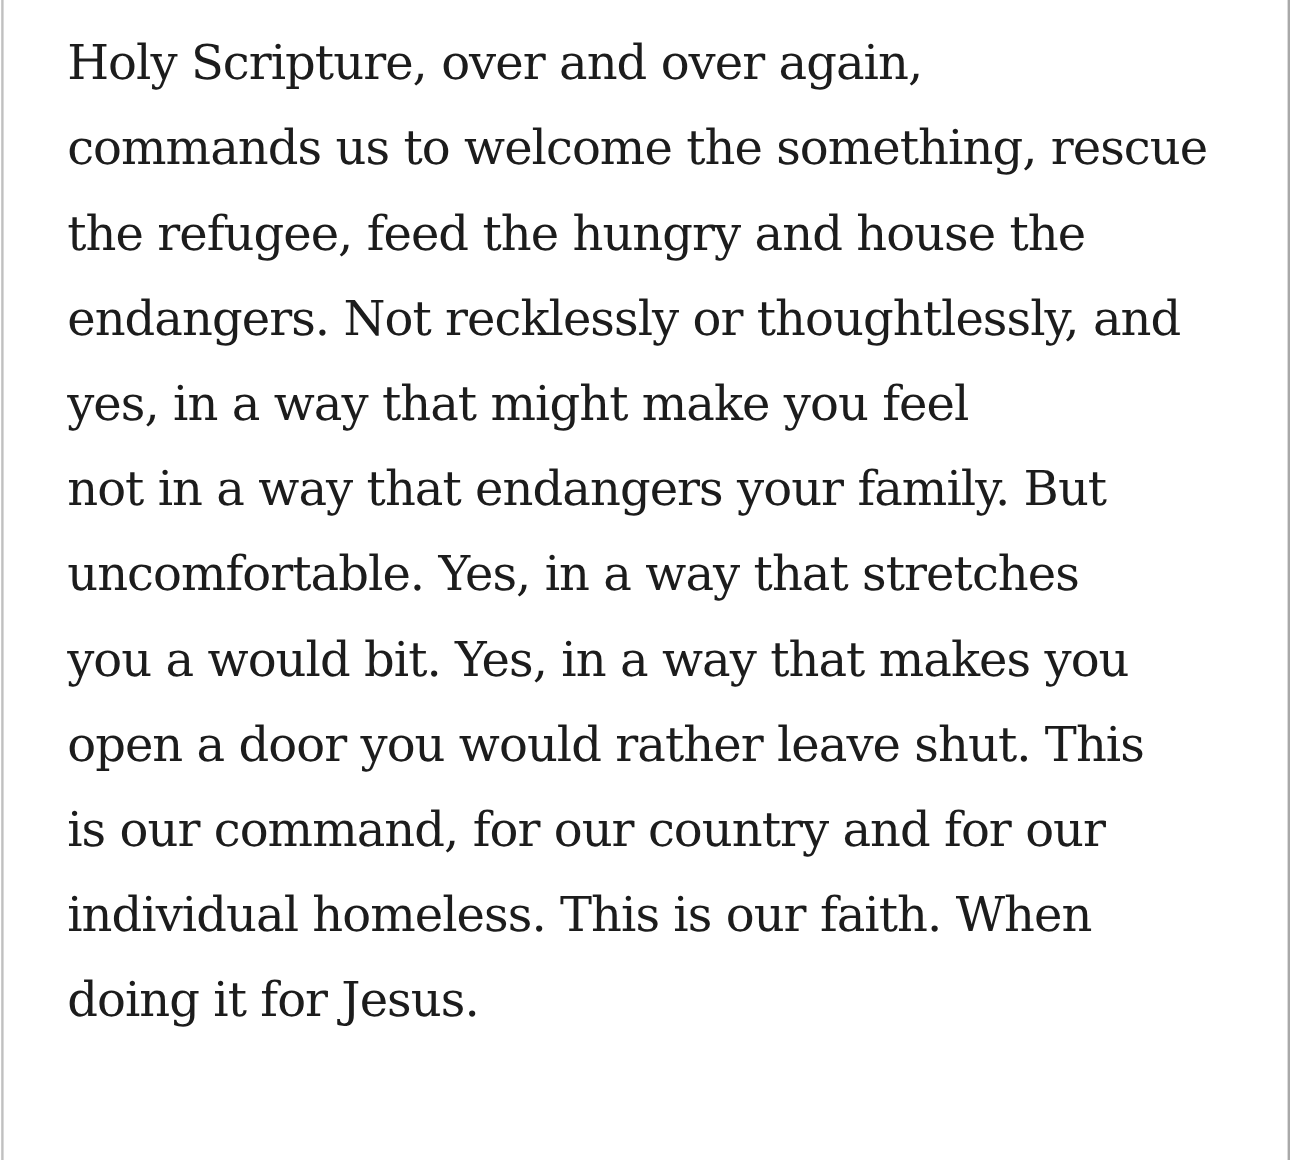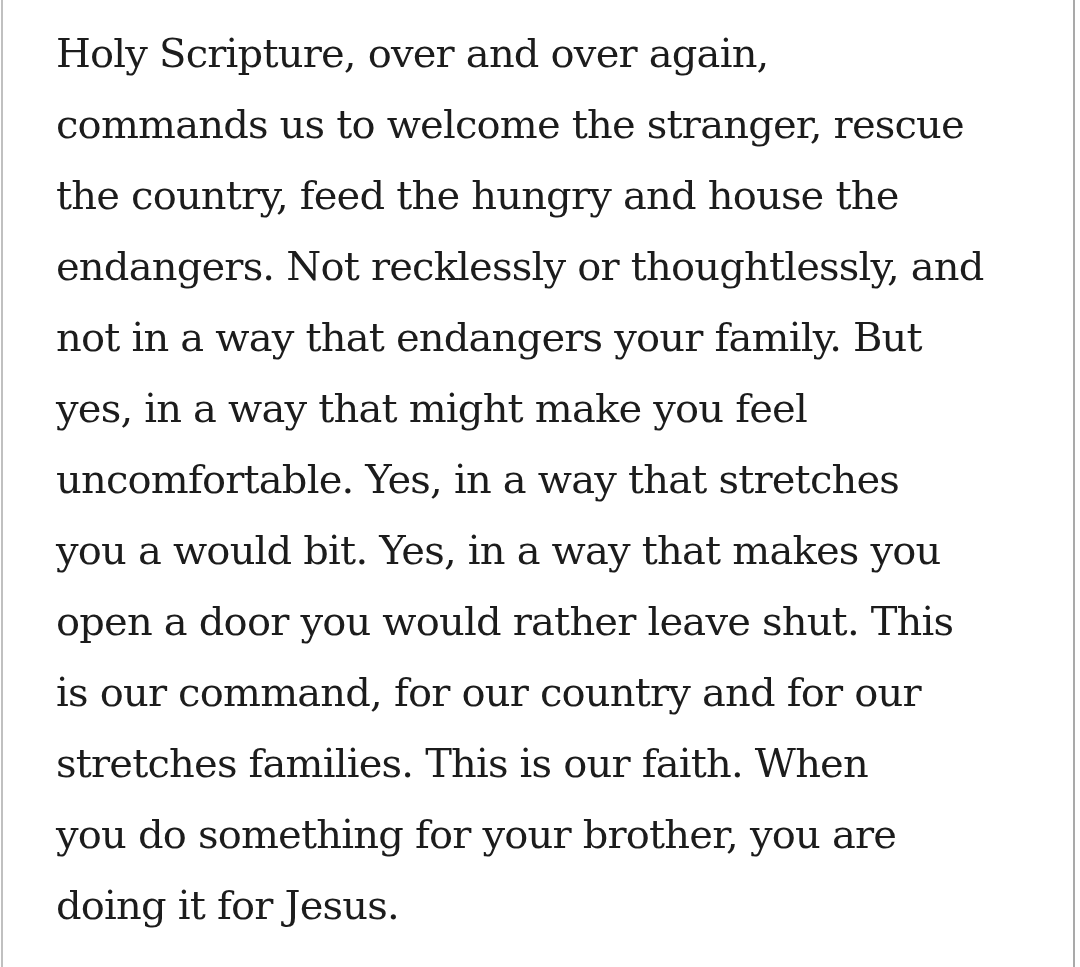--- a/index.html
+++ b/index.html
@@ -45,26 +45,25 @@
 </style>
 </head>
 <body>
 
 <div class="viewport">
   <div class="rule rule-left"></div>
   <div class="rule rule-right"></div>
 
   <article class="article">
     <div class="line">Holy Scripture, over and over again,</div>
-    <div class="line">commands us to welcome the stranger, rescue</div>
-    <div class="line">the country, feed the hungry and house the</div>
+    <div class="line">commands us to welcome the something, rescue</div>
+    <div class="line">the refugee, feed the hungry and house the</div>
     <div class="line">endangers. Not recklessly or thoughtlessly, and</div>
+    <div class="line">yes, in a way that might make you feel</div>
     <div class="line">not in a way that endangers your family. But</div>
-    <div class="line">yes, in a way that might make you feel</div>
     <div class="line">uncomfortable. Yes, in a way that stretches</div>
     <div class="line">you a would bit. Yes, in a way that makes you</div>
     <div class="line">open a door you would rather leave shut. This</div>
     <div class="line">is our command, for our country and for our</div>
-    <div class="line">stretches families. This is our faith. When</div>
-    <div class="line">you do something for your brother, you are</div>
+    <div class="line">individual homeless. This is our faith. When</div>
     <div class="line">doing it for Jesus.</div>
   </article>
 </div>
 
 </body></html>

